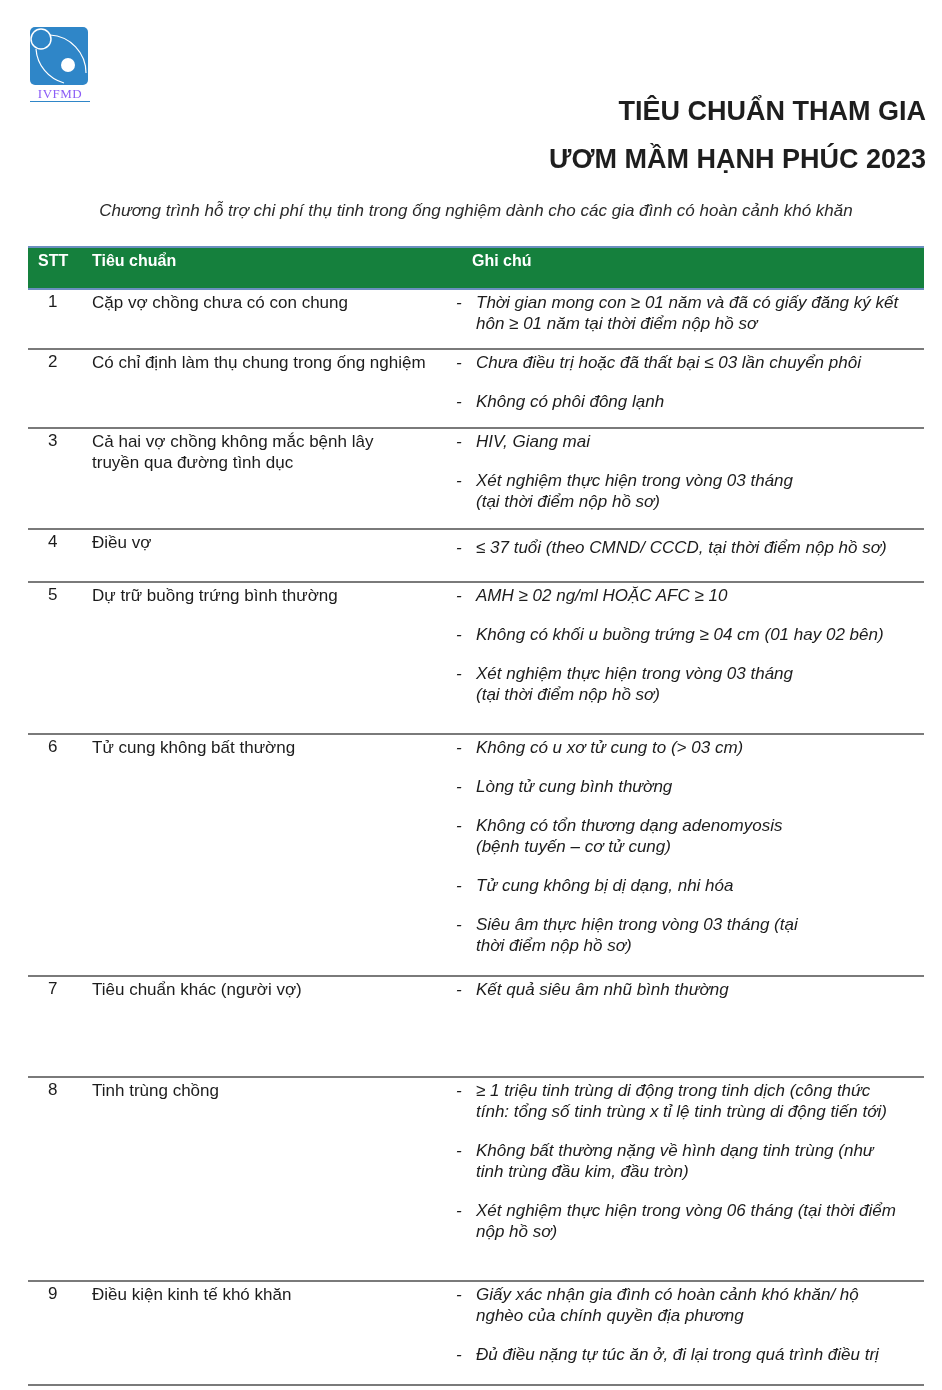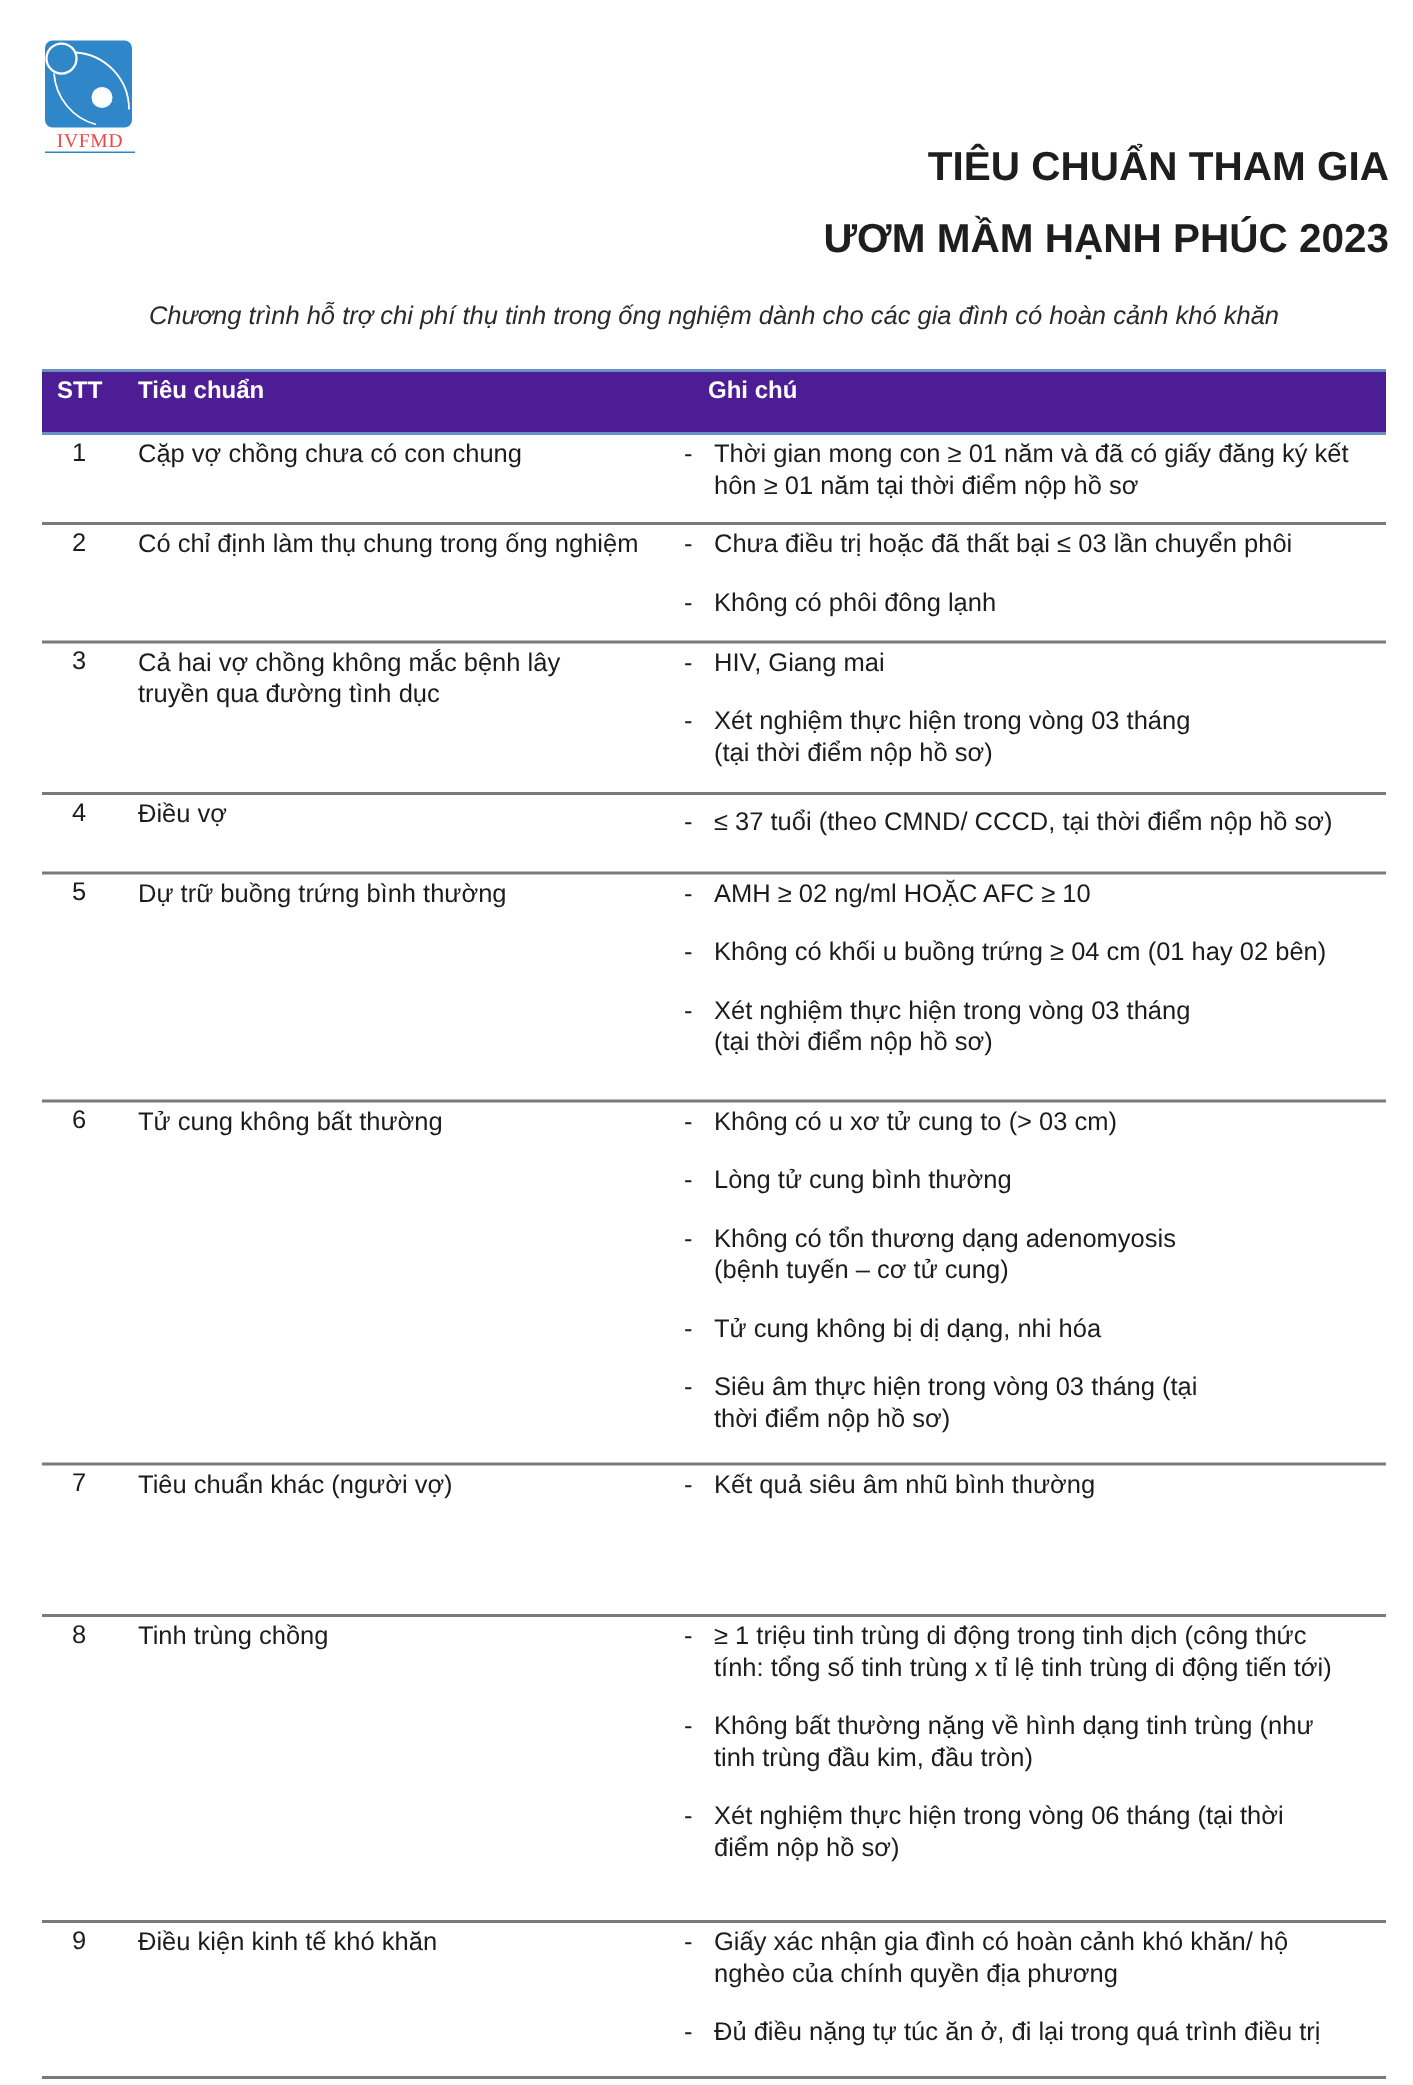--- a/index.html
+++ b/index.html
@@ -7,46 +7,46 @@
     width: 942px; height: 1390px; position: relative; overflow: hidden;
     font-family: "Liberation Sans", sans-serif; color: #1c1c1c;
   }
   .logo { position: absolute; left: 30px; top: 27px; width: 62px; }
   .logo-box {
     width: 58px; height: 58px; background: #2f86c8; border-radius: 5px;
     position: relative; overflow: hidden;
   }
   .logo-box svg { position: absolute; left: 0; top: 0; }
   .logo-text {
-    font-family: "Liberation Serif", serif; font-size: 13px; color: #ef4444;
+    font-family: "Liberation Serif", serif; font-size: 13px; color: #8b5cf6;
     letter-spacing: 0.5px; margin-top: 2px; border-bottom: 1px solid #2f86c8;
     width: 60px; text-align: center; line-height: 14px;
   }
   .title {
     position: absolute; left: 0; width: 926px; text-align: right;
     font-weight: bold; font-size: 27px; color: #1e1e1e;
   }
   .title.l1 { top: 96px; }
   .title.l2 { top: 144px; }
   .subtitle {
     position: absolute; left: 0; width: 952px; text-align: center; top: 201px;
     font-style: italic; font-size: 17px; color: #2a2a2a;
   }
   .table { position: absolute; left: 28px; top: 246px; width: 896px; }
   .thead {
-    background: #4c1d95; height: 40px; position: relative;
+    background: #15803d; height: 40px; position: relative;
     border-top: 2px solid #6b8fc0; border-bottom: 2px solid #6b8fc0;
     color: #ffffff; font-weight: bold; font-size: 16px;
   }
   .thead span { position: absolute; top: 4px; }
   .row { position: relative; border-bottom: 2px solid #7a7a7a; font-size: 17px; }
   .row .stt { position: absolute; left: 20px; top: 2px; }
   .row .crit { position: absolute; left: 64px; top: 2px; width: 360px; line-height: 21px; }
   .row .notes { margin-left: 428px; padding-top: 2px; }
-  .note { position: relative; padding-left: 20px; line-height: 21px; }
+  .note { position: relative; padding-left: 20px; line-height: 21px; font-style: italic; }
   .note::before { content: "-"; position: absolute; left: 0; top: 0; }
   .note + .note { margin-top: 18px; }
 </style>
 </head>
 <body>
 
 <div class="logo">
   <div class="logo-box">
     <svg width="58" height="58" viewBox="0 0 58 58">
       <circle cx="11" cy="12" r="10" fill="none" stroke="#ffffff" stroke-width="1.5"></circle>

